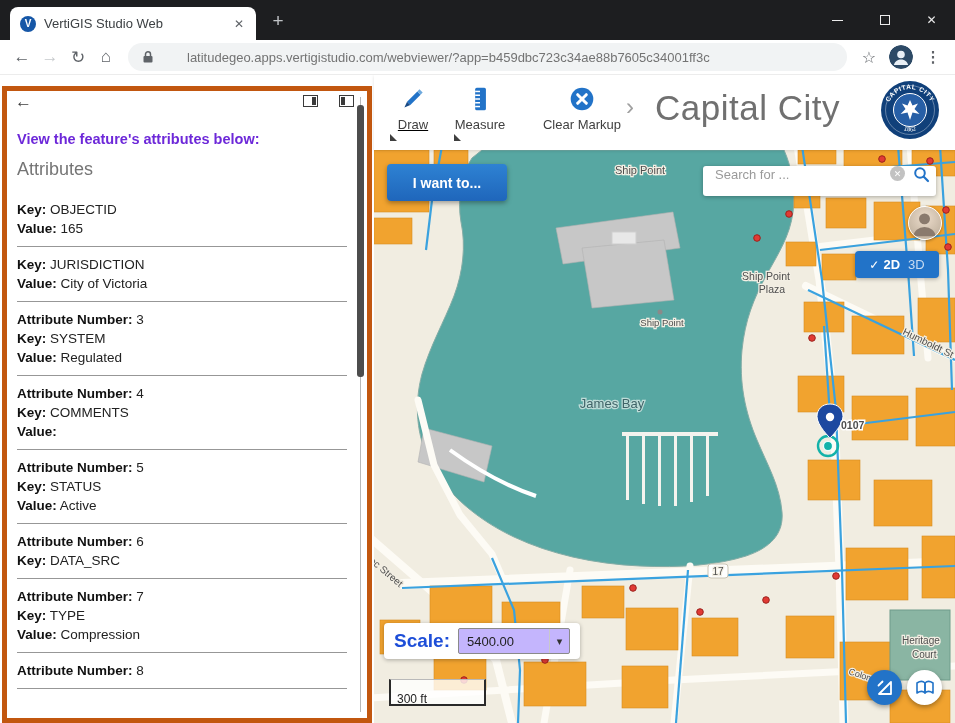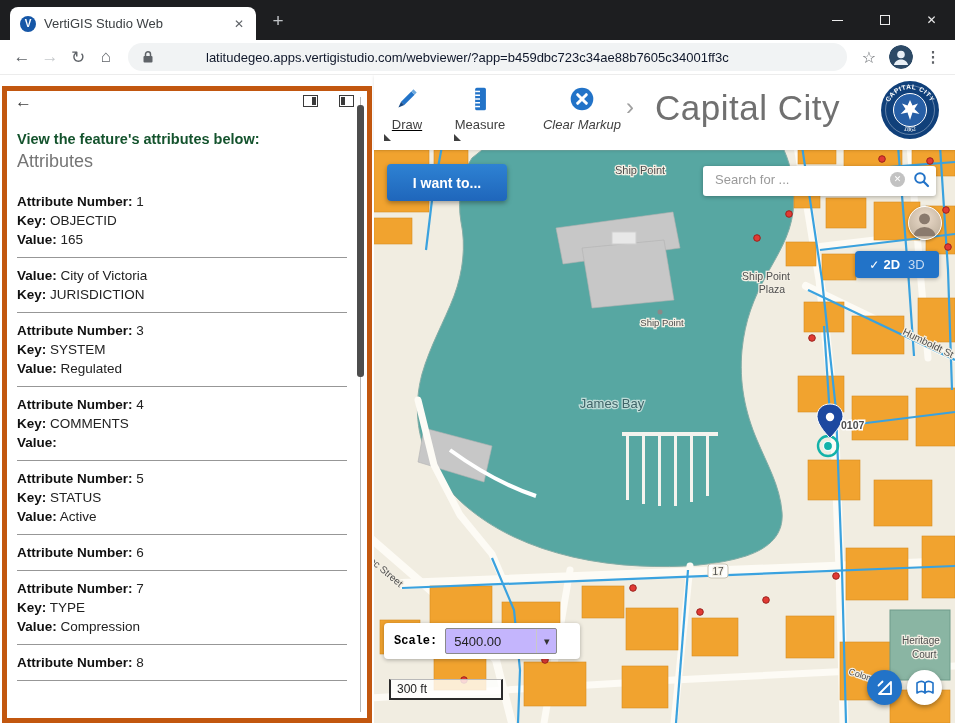--- a/index.html
+++ b/index.html
@@ -17,75 +17,75 @@
   .wincontrols { position:absolute; right:0; top:0; height:40px; display:flex; }
   .winbtn { width:47px; height:40px; display:flex; align-items:center; justify-content:center; color:#ececec; font-size:12px; }
   .glyph-min { width:11px; border-bottom:1.4px solid #ececec; height:1px; }
   .glyph-max { width:10px; height:10px; border:1.4px solid #ececec; }
 
   
   .navbar { height:35px; background:#fff; display:flex; align-items:center; padding:0 8px; border-bottom:1px solid #ececec; }
   .nav-icon { width:28px; height:28px; display:flex; align-items:center; justify-content:center; color:#5f6368; font-size:17px; border-radius:50%; flex:none; }
   .nav-icon.disabled { color:#c6c9cc; }
   .addressbar { flex:1; height:28px; background:#f1f3f4; border-radius:14px; display:flex; align-items:center; padding:0 14px; margin:0 8px; }
-  .url { font-size:13px; color:#0f172a; margin-left:23px; white-space:nowrap; overflow:hidden;padding-left:29px; }
+  .url { font-size:13px; color:#737373; margin-left:4px; white-space:nowrap; overflow:hidden;padding-left:29px; }
   .profile-btn { width:24px; height:24px; border-radius:50%; overflow:hidden; margin:0 6px; flex:none; }
   .menu-dots { font-size:15px; font-weight:bold; }
 
   
   .content { position:relative; height:648px; overflow:hidden; }
   .left { position:absolute; left:0; top:0; width:374px; height:100%; background:#fff; }
   .panel { position:absolute; left:2px; top:11px; right:2px; bottom:0; border:5px solid #c2570f; background:#fff; overflow:hidden; }
   .panel-head { position:relative; height:24px; }
   .panel-back { position:absolute; left:8px; top:1px; font-size:17px; color:#3d3d3d; }
   .dock-ico { position:absolute; top:4px; width:15px; height:12px; border:1.6px solid #3a3a3a; }
   .dock-ico.d1 { left:296px; }
   .dock-ico.d2 { left:332px; }
   .dock-ico.d1::after { content:""; position:absolute; top:1px; bottom:1px; right:1px; width:4px; background:#3a3a3a; }
   .dock-ico.d2::after { content:""; position:absolute; top:1px; bottom:1px; left:1px; width:4px; background:#3a3a3a; }
   .panel-body { padding:4px 16px 0 10px; }
-  .panel-intro { font-size:14.5px; font-weight:bold; color:#14532d; margin:12px 0 4px; }
+  .panel-intro { font-size:14.5px; font-weight:bold; color:#6d28d9; margin:12px 0 12px; }
   .panel-heading { font-size:18px; color:#757575; margin:0 0 12px; font-weight:normal; }
   .attr-block { width:330px; font-size:13.5px; color:#222; line-height:19px; padding:8px 0; border-bottom:1px solid #979797; }
   .attr-block .b { font-weight:bold; color:#111; }
   .scroll-track { position:absolute; right:6px; top:6px; bottom:6px; width:1px; background:#b8b8b8; }
   .scroll-thumb { position:absolute; right:3px; top:14px; width:7px; height:272px; background:#4d4d4d; border-radius:3px; }
 
   .right { position:absolute; left:374px; top:0; right:0; height:100%; }
   .toolbar { position:relative; height:75px; background:#fff; box-shadow:0 1px 3px rgba(0,0,0,0.12); z-index:5; }
   .tool { position:absolute; top:10px; height:48px; display:flex; flex-direction:column; align-items:center; }
-  .tool-draw { left:8px; width:50px;text-decoration:underline; }
+  .tool-draw { left:14px; width:50px;text-decoration:underline; }
   .tool-measure { left:78px; width:56px; }
-  .tool-clear { left:168px; width:80px;font-style:italic; }
+  .tool-clear { left:168px; width:80px; }
   .tool-label { font-size:13px; color:#3f3f3f; margin-top:4px; white-space:nowrap; }
   .corner { position:absolute; left:2px; bottom:-8px; width:0; height:0; border-bottom:7px solid #3f3f3f; border-right:7px solid transparent; }
   .toolbar-chevron { position:absolute; left:252px; top:18px; font-size:24px; color:#a0a0a0; }
   .app-title { position:absolute; left:281px; top:13px; font-size:35px; font-weight:300; color:#707070; letter-spacing:0.5px; white-space:nowrap; }
   .logo { position:absolute; left:506px; top:5px; width:60px; height:60px; }
 
   
   .map { position:absolute; left:0; top:75px; right:0; bottom:0; background:#f1ede1; overflow:hidden; }
   .map svg.base { position:absolute; left:0; top:0; }
   .overlay { position:absolute; z-index:10; }
   .iwantto { left:13px; top:14px; width:120px; height:37px; background:linear-gradient(#2e82d3,#1f66bb); border-radius:4px; color:#fff; font-size:14px; font-weight:bold; display:flex; align-items:center; justify-content:center; box-shadow:0 2px 5px rgba(0,0,0,0.35); }
-  .searchbox { left:329px; top:16px; width:233px; height:30px; background:#fff; border-radius:3px; box-shadow:0 1px 4px rgba(0,0,0,0.3); display:flex; align-items:center; padding:0 6px 4px 10px; }
+  .searchbox { left:329px; top:16px; width:233px; height:30px; background:#fff; border-radius:3px; box-shadow:0 1px 4px rgba(0,0,0,0.3); display:flex; align-items:flex-start; padding:0 6px 4px 10px; }
   .searchbox input { border:none; outline:none; flex:1; font-size:13px; color:#444; font-family:"Liberation Sans",sans-serif; background:transparent; min-width:0; }
   .searchbox input::placeholder { color:#9a9a9a; }
   .clear-circle { width:15px; height:15px; border-radius:50%; background:#c2c2c2; color:#fff; font-size:9px; display:flex; align-items:center; justify-content:center; margin-right:8px; flex:none; }
   .map-avatar { left:534px; top:56px; width:34px; height:34px; border-radius:50%; background:radial-gradient(circle at 50% 35%, #ecdccb, #b7a894); border:1.5px solid #fff; box-shadow:0 1px 3px rgba(0,0,0,0.35); overflow:hidden; }
   .btn-2d3d { left:481px; top:101px; width:84px; height:27px; background:#2273c8; border-radius:4px; display:flex; align-items:center; justify-content:center; gap:4px; color:#fff; font-size:13px; box-shadow:0 1px 4px rgba(0,0,0,0.3); }
   .btn-2d3d .check { font-size:12px; }
   .btn-2d3d .v2d { font-weight:bold; }
   .btn-2d3d .v3d { color:#c8dcf2; margin-left:4px; }
   .scalebox { left:10px; top:473px; width:196px; height:36px; background:#fff; border-radius:4px; box-shadow:0 1px 4px rgba(0,0,0,0.3); display:flex; align-items:center; padding:0 10px; }
-  .scale-label { color:#000000; font-size:12px; font-weight:bold;font-family:Liberation Mono, monospace; }
+  .scale-label { color:#1d4ed8; font-size:19px; font-weight:bold; }
   .scale-select { margin-left:8px; width:112px; height:26px; border:1px solid #8a8a8a; border-radius:2px; background:#c4b5fd; display:flex; align-items:center; }
   .scale-value { flex:1; font-size:13px; color:#222; padding-left:8px; }
   .scale-caret { width:20px; height:100%; border-left:1px solid #c9c9c9; display:flex; align-items:center; justify-content:center; font-size:11px; color:#333; }
-  .scalebar { left:15px; top:529px; width:114px; height:21px; background:rgba(255,255,255,0.8); border:2px solid #2a2a2a; border-top:1px solid #b9b9b9; font-size:12px; color:#222; padding:2px 6px; }
+  .scalebar { left:15px; top:529px; width:97px; height:21px; background:rgba(255,255,255,0.8); border:2px solid #2a2a2a; border-top:1px solid #b9b9b9; font-size:12px; color:#222; padding:12px 6px; }
   .fab { width:35px; height:35px; border-radius:50%; display:flex; align-items:center; justify-content:center; box-shadow:0 2px 5px rgba(0,0,0,0.35); }
   .fab-sketch { left:493px; top:520px; background:#2273c8; }
   .fab-book { left:533px; top:520px; background:#fff; }
 
   .maplabel { font-family:"Liberation Sans",sans-serif; paint-order:stroke; stroke:#f3efe4; stroke-width:2.5px; fill:#4e4e4e; }
   .maplabel.water { stroke:#bedcd8; fill:#3f6468; }
 </style>
 </head>
 <body>
 
@@ -140,28 +140,27 @@
           <div class="panel-back">←</div>
           <div class="dock-ico d1"></div>
           <div class="dock-ico d2"></div>
         </div>
         <div class="panel-body">
           <div class="panel-intro">View the feature's attributes below:</div>
           <h2 class="panel-heading">Attributes</h2>
           <div>
 
               <div class="attr-block">
-                <div><span class="b">Attribute Number:</span> <span>1</span></div>
                 <div><span class="b">Key:</span> <span>OBJECTID</span></div>
                 <div><span class="b">Value:</span> <span>165</span></div>
               </div>
 
               <div class="attr-block">
+                <div><span class="b">Key:</span> <span>JURISDICTION</span></div>
                 <div><span class="b">Value:</span> <span>City of Victoria</span></div>
-                <div><span class="b">Key:</span> <span>JURISDICTION</span></div>
               </div>
 
               <div class="attr-block">
                 <div><span class="b">Attribute Number:</span> <span>3</span></div>
                 <div><span class="b">Key:</span> <span>SYSTEM</span></div>
                 <div><span class="b">Value:</span> <span>Regulated</span></div>
               </div>
 
               <div class="attr-block">
                 <div><span class="b">Attribute Number:</span> <span>4</span></div>
@@ -170,20 +169,21 @@
               </div>
 
               <div class="attr-block">
                 <div><span class="b">Attribute Number:</span> <span>5</span></div>
                 <div><span class="b">Key:</span> <span>STATUS</span></div>
                 <div><span class="b">Value:</span> <span>Active</span></div>
               </div>
 
               <div class="attr-block">
                 <div><span class="b">Attribute Number:</span> <span>6</span></div>
+                <div><span class="b">Key:</span> <span>DATA_SRC</span></div>
               </div>
 
               <div class="attr-block">
                 <div><span class="b">Attribute Number:</span> <span>7</span></div>
                 <div><span class="b">Key:</span> <span>TYPE</span></div>
                 <div><span class="b">Value:</span> <span>Compression</span></div>
               </div>
 
               <div class="attr-block">
                 <div><span class="b">Attribute Number:</span> <span>8</span></div>

